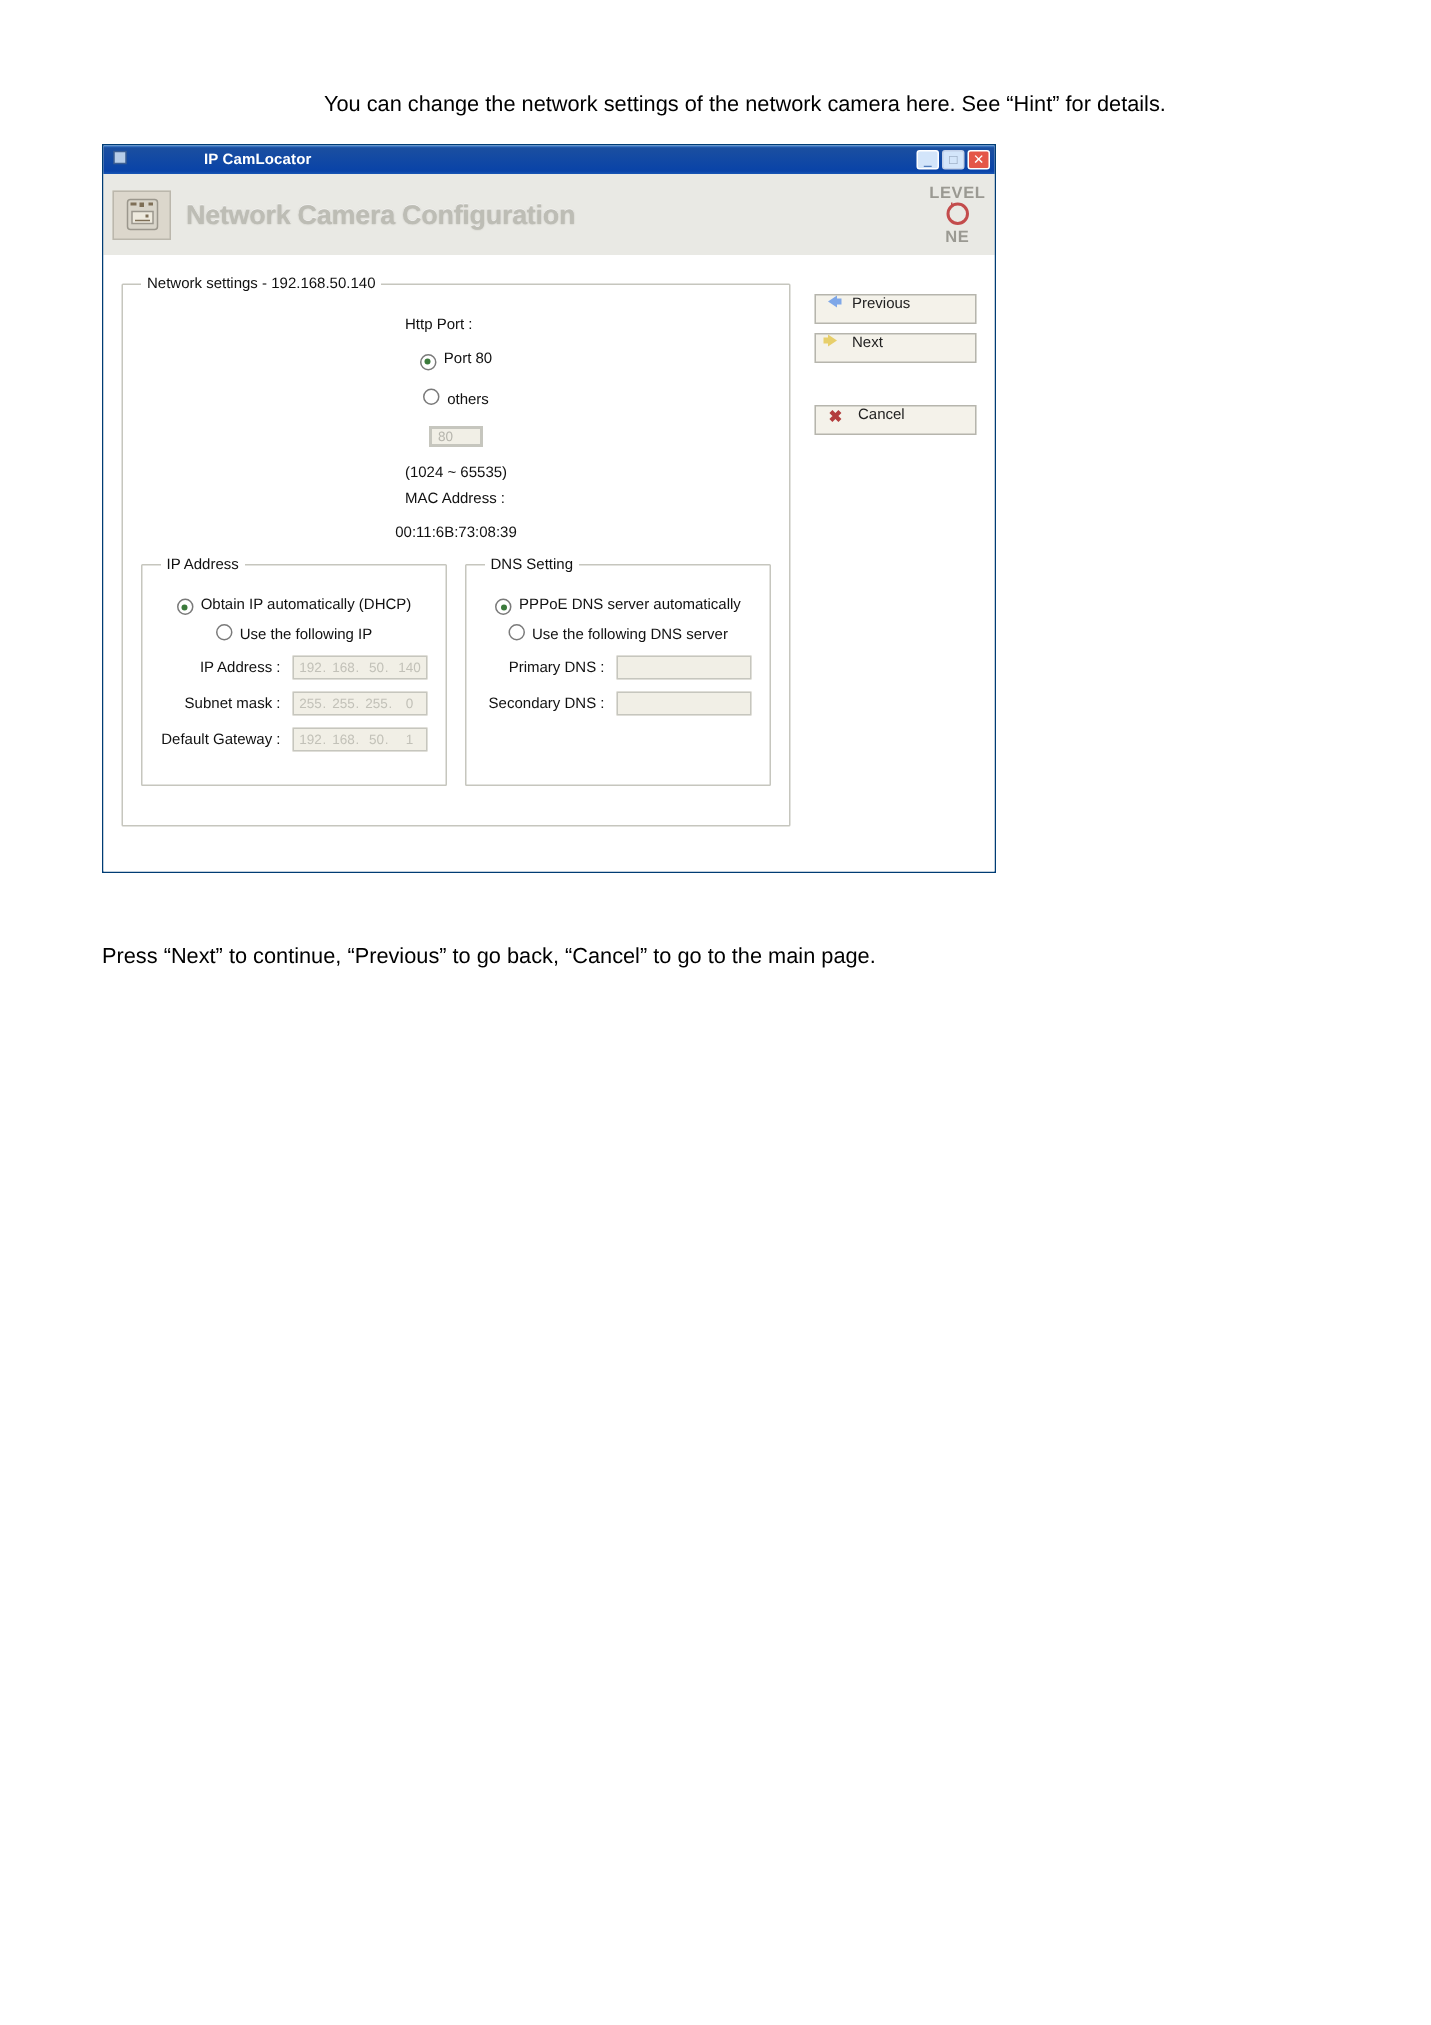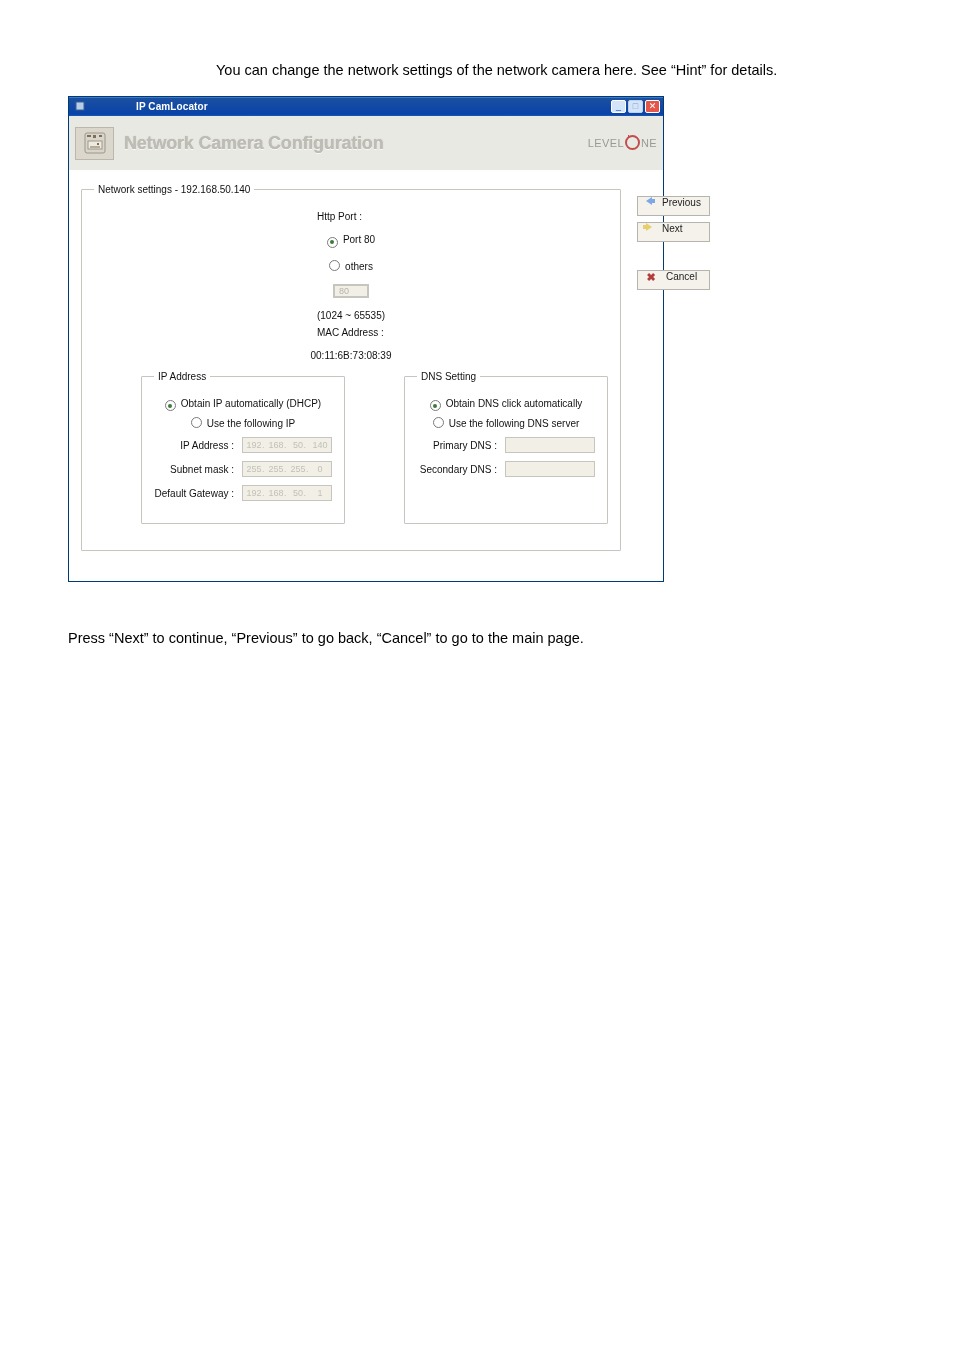--- a/index.html
+++ b/index.html
@@ -94,25 +94,26 @@
       flex: 1;
       font-size: 18px;
       font-weight: 800;
       color: #bdbdb5;
       text-shadow: 0 0 1px #b0aea6, 0 -0.5px 0 #fff, 0 0.5px 0 #fff;
       letter-spacing: -0.2px;
     }
     .brand {
       font-size: 11px;
       color: #b7b6ae;
-      font-weight: 400;
+      font-weight: 700;
       letter-spacing: 0.4px;
       display: flex;
       align-items: center;
       gap: 1px;
+      flex-direction: column;
     }
     .brand .o {
       display: inline-flex;
       align-items: center;
       justify-content: center;
       width: 11px;
       height: 11px;
       border-radius: 50%;
       border: 2px solid #c34c4c;
       position: relative;
@@ -190,21 +191,21 @@
       background: #f1efe6;
       color: #b6b5ad;
       border-color: #c6c6be;
     }
     .range { font-size: 10px; color: #111; }
     .mac { margin-top: 6px; }
     .two-cols {
       display: flex;
       gap: 12px;
     }
-    .two-cols fieldset { flex: 1; margin-left: 47px; }
+    .two-cols fieldset { flex: 1; }
     .ip-line {
       display: flex;
       align-items: center;
       margin: 8px 0;
       gap: 8px;
     }
     .ip-line .lbl { min-width: 80px; text-align: right; color: #111;}
     .ip-cell {
       display: grid;
       grid-template-columns: repeat(4, 22px);
@@ -380,21 +381,21 @@
                   <span>168</span>
                   <span>50</span>
                   <span>1</span>
               </div>
             </div>
           </fieldset>
 
           <fieldset>
             <legend>DNS Setting</legend>
             <div class="row">
-                <span><span class="win-radio checked"></span><span>Obtain DNS click automatically</span></span>
+                <span><span class="win-radio checked"></span><span>PPPoE DNS server automatically</span></span>
               </div>
             <div class="row">
                 <span><span class="win-radio"></span><span>Use the following DNS server</span></span>
               </div>
 
             <div class="ip-line">
               <span class="lbl">Primary DNS :</span>
               <div class="ip-cell blank"></div>
             </div>
             <div class="ip-line">

